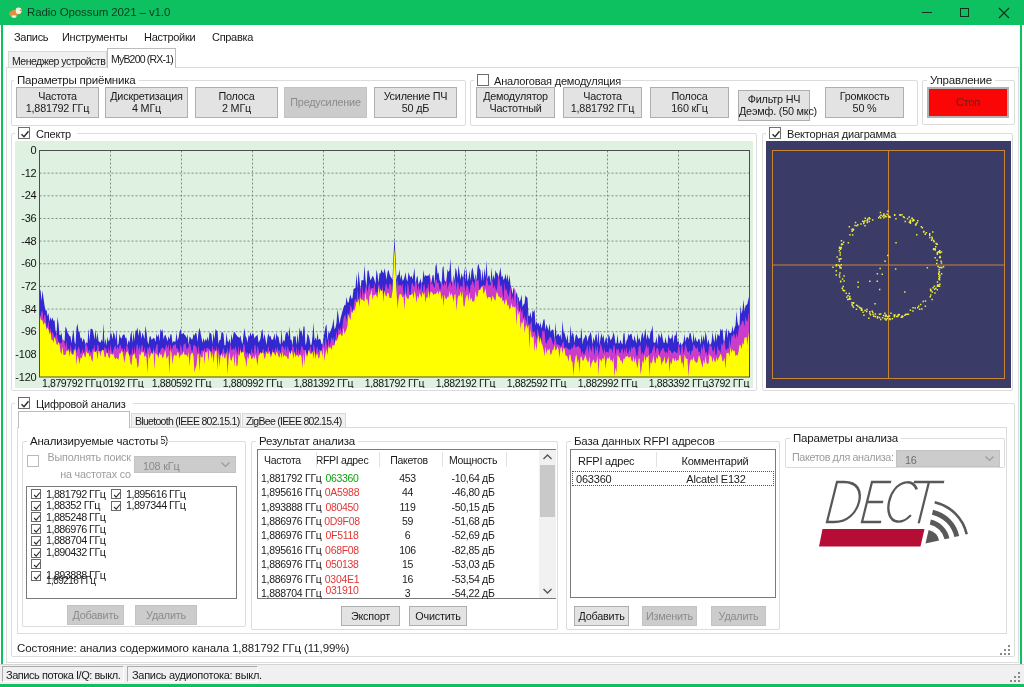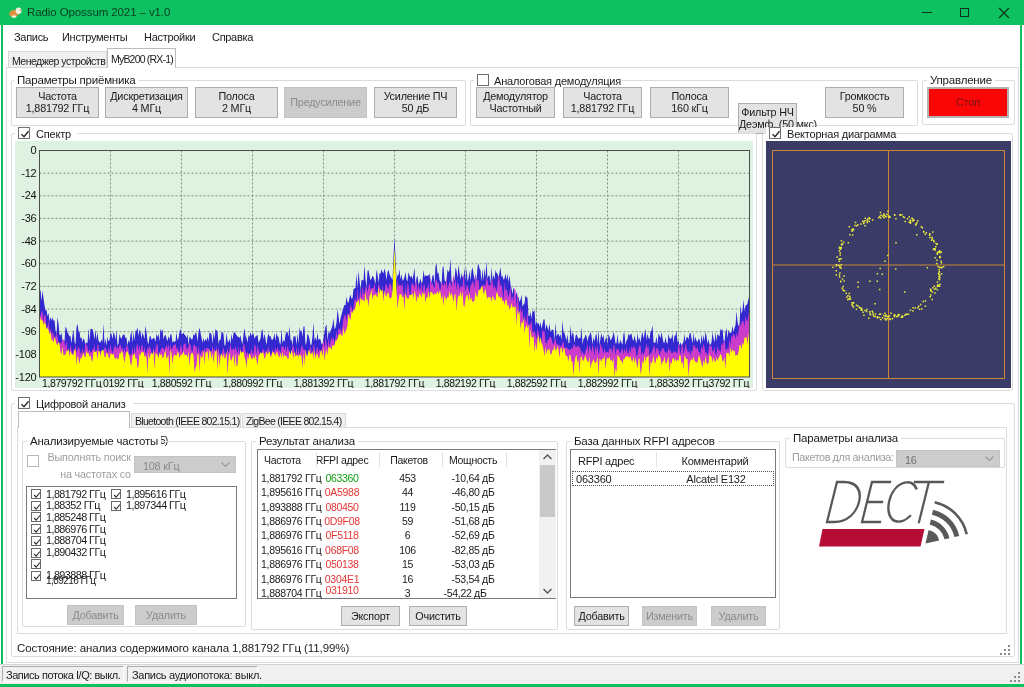--- a/index.html
+++ b/index.html
@@ -77,21 +77,21 @@
 <div class="txt" style="left:494px;top:75px;">Аналоговая демодуляция</div>
 <div class="btn" style="left:476px;top:87px;width:79px;height:31px;">
     <div style="margin-top:2px;">Демодулятор<br>Частотный</div>
   </div>
 <div class="btn" style="left:563px;top:87px;width:79px;height:31px;">
     <div style="margin-top:2px;">Частота<br>1,881792 ГГц</div>
   </div>
 <div class="btn" style="left:650px;top:87px;width:79px;height:31px;">
     <div style="margin-top:2px;">Полоса<br>160 кГц</div>
   </div>
-<div class="btn" style="left:738px;top:103px;width:59px;height:31px;">
+<div class="btn" style="left:738px;top:90px;width:72px;height:31px;">
     <div style="margin-top:2px;">Фильтр НЧ<br>Деэмф. (50 мкс)</div>
   </div>
 <div class="btn" style="left:825px;top:87px;width:79px;height:31px;">
     <div style="margin-top:2px;">Громкость<br>50 %</div>
   </div>
 
 <div class="grp" style="left:922px;top:80px;width:93px;height:45px;"></div>
 <div class="glabel" style="left:927px;top:74px;">Управление</div>
 <div class="abs" style="left:927px;top:87px;width:82px;height:31px;background:#fa0606;border:2px solid #b2b2b2;text-align:center;line-height:27px;color:#7c1414;">Стоп</div>
 
@@ -282,21 +282,21 @@
     <div class="txt ctr ftbl" style="left:84px;top:108.1px;color:#e33535;">050138</div>
     <div class="txt ctr ftbl" style="left:149.5px;top:108.1px;">15</div>
     <div class="txt ctr ftbl" style="left:215px;top:108.1px;">-53,03 дБ</div>
     <div class="txt ftbl" style="left:3px;top:122.5px;">1,886976 ГГц</div>
     <div class="txt ctr ftbl" style="left:84px;top:122.5px;color:#e33535;">0304E1</div>
     <div class="txt ctr ftbl" style="left:149.5px;top:122.5px;">16</div>
     <div class="txt ctr ftbl" style="left:215px;top:122.5px;">-53,54 дБ</div>
     <div class="txt ftbl" style="left:3px;top:136.8px;">1,888704 ГГц</div>
     <div class="txt ctr ftbl" style="left:84px;top:134px;color:#e33535;">031910</div>
     <div class="txt ctr ftbl" style="left:149.5px;top:136.8px;">3</div>
-    <div class="txt ctr ftbl" style="left:207px;top:136.8px;text-align:center;">-54,22 дБ</div>
+    <div class="txt ctr ftbl" style="left:215px;top:136.8px;text-align:center;">-54,22 дБ</div>
     <div class="abs" style="left:281px;top:0;width:17px;height:148px;background:#f1f1f1;">
 <svg width="17" height="148" style="position:absolute;left:0;top:0;">
 <rect x="1" y="15" width="15" height="52" fill="#c9c9c9"></rect>
 <path d="M4.5 9 L8.5 5 L12.5 9" stroke="#555" stroke-width="1.4" fill="none"></path>
 <path d="M4.5 139 L8.5 143 L12.5 139" stroke="#555" stroke-width="1.4" fill="none"></path>
 </svg>
     </div>
 </div>
 <div class="btn" style="left:341px;top:606px;width:59px;height:20px;line-height:18px;">Экспорт</div>
 <div class="btn" style="left:409px;top:606px;width:58px;height:20px;line-height:18px;">Очистить</div>

